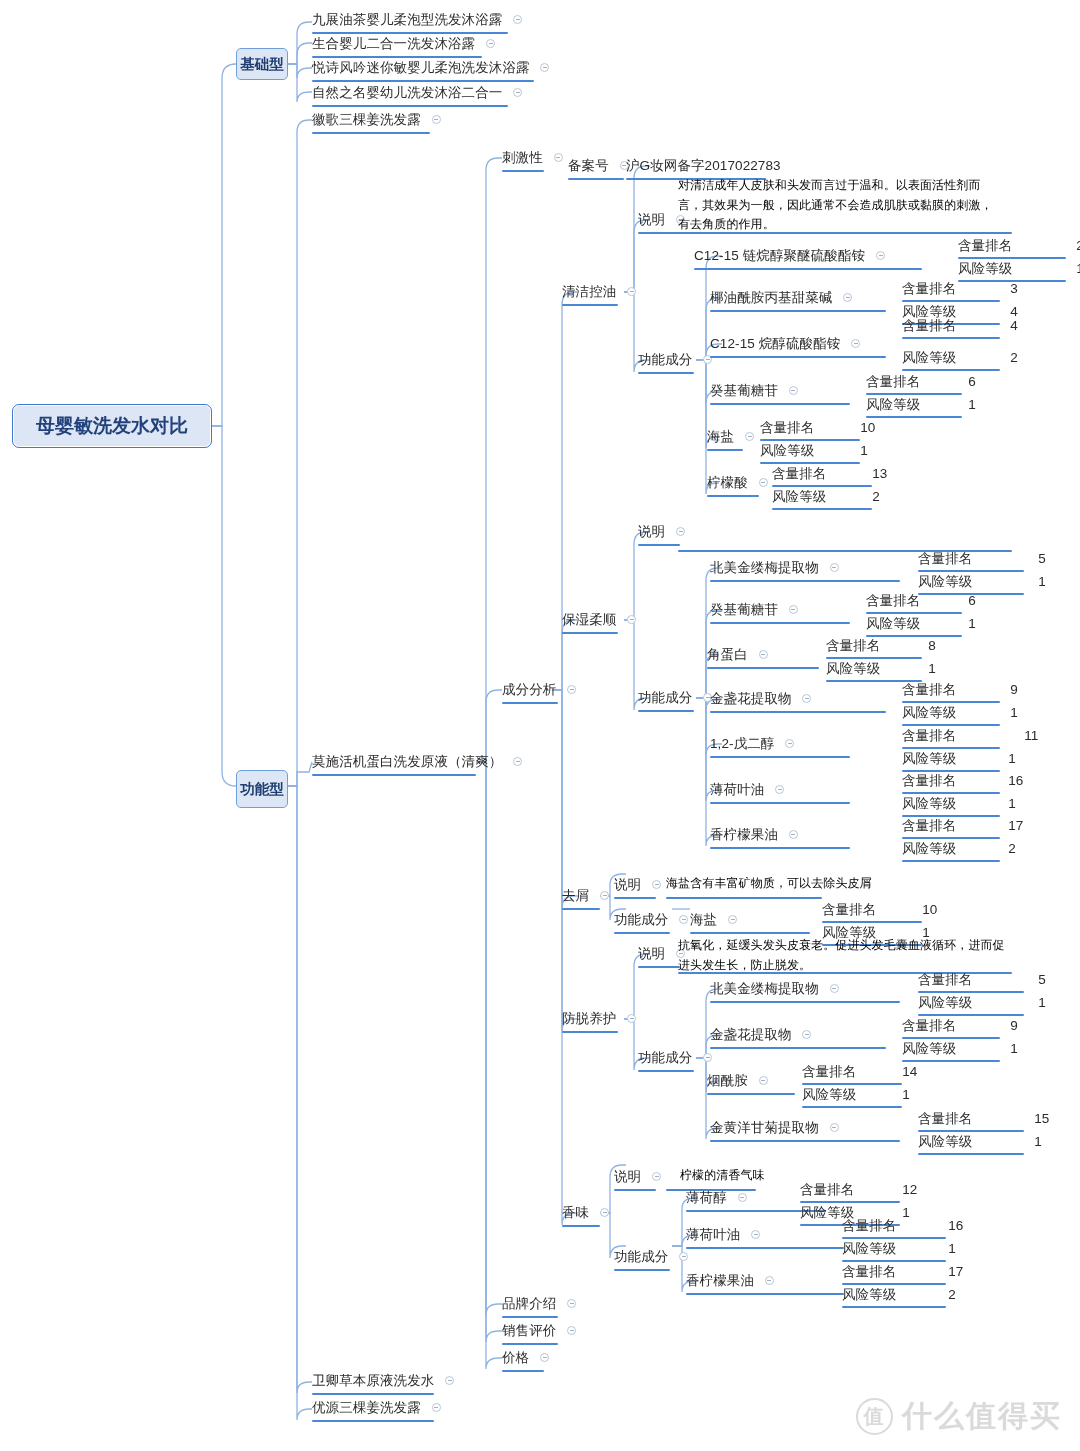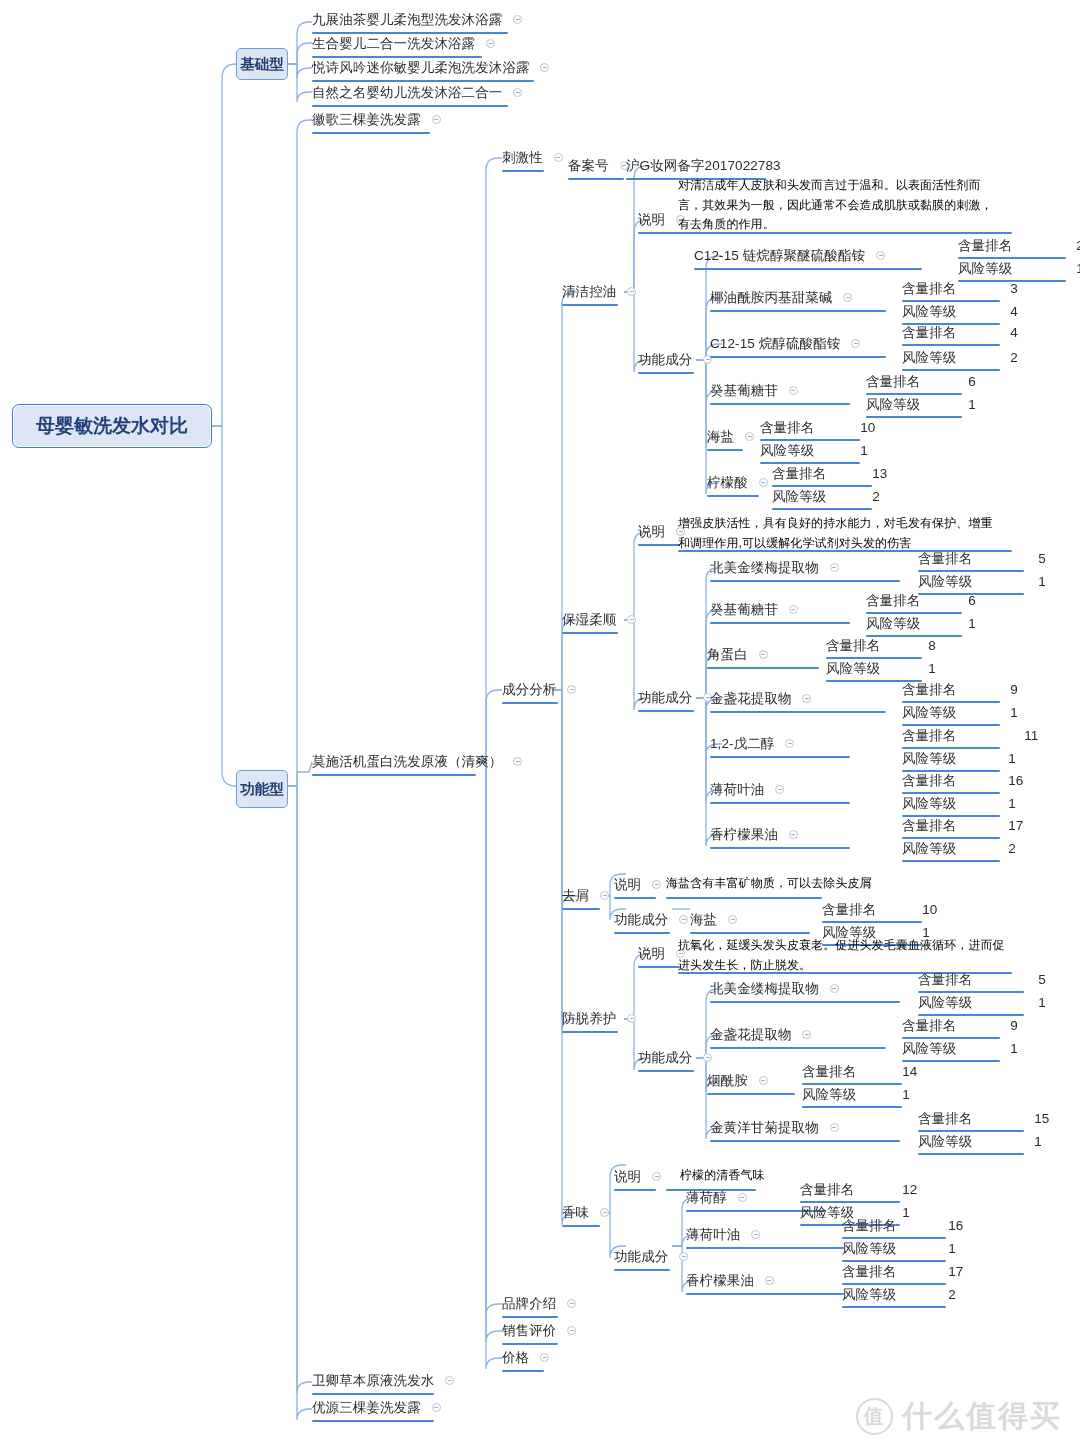--- a/index.html
+++ b/index.html
@@ -303,21 +303,21 @@
     <span class="txt">风险等级</span>
     <span class="txt" style="margin-left:50px;">4</span>
     <div class="ul" style="left:0;top:21px;width:98px;"></div>
   </div>
 
   <div class="node" style="left:710px;top:334px;">
     <span class="txt">C12-15 烷醇硫酸酯铵</span>
     <span class="ico"></span>
     <div class="ul" style="left:0;top:22px;width:176px;"></div>
   </div>
-  <div class="node" style="left:902px;top:323px;">
+  <div class="node" style="left:902px;top:316px;">
     <span class="txt">含量排名</span>
     <span class="txt" style="margin-left:50px;">4</span>
     <div class="ul" style="left:0;top:21px;width:98px;"></div>
   </div>
   <div class="node" style="left:902px;top:348px;">
     <span class="txt">风险等级</span>
     <span class="txt" style="margin-left:50px;">2</span>
     <div class="ul" style="left:0;top:21px;width:98px;"></div>
   </div>
 
@@ -372,21 +372,20 @@
   <div class="node" style="left:562px;top:610px;">
     <span class="txt">保湿柔顺</span>
     <span class="ico"></span>
     <div class="ul" style="left:0;top:22px;width:56px;"></div>
   </div>
   <div class="node" style="left:638px;top:522px;">
     <span class="txt">说明</span>
     <span class="ico"></span>
     <div class="ul" style="left:0;top:22px;width:42px;"></div>
   </div>
-  <div class="desc" style="left:678px;top:514px;width:322px;">增强皮肤活性，具有良好的持水能力，对毛发有保护、增重和调理作用,可以缓解化学试剂对头发的伤害</div>
   <div class="ul" style="left:678px;top:550px;width:334px;"></div>
 
   <div class="node" style="left:638px;top:688px;">
     <span class="txt">功能成分</span>
     <span class="ico"></span>
     <div class="ul" style="left:0;top:22px;width:56px;"></div>
   </div>
 
   <div class="node" style="left:710px;top:558px;">
     <span class="txt">北美金缕梅提取物</span>

